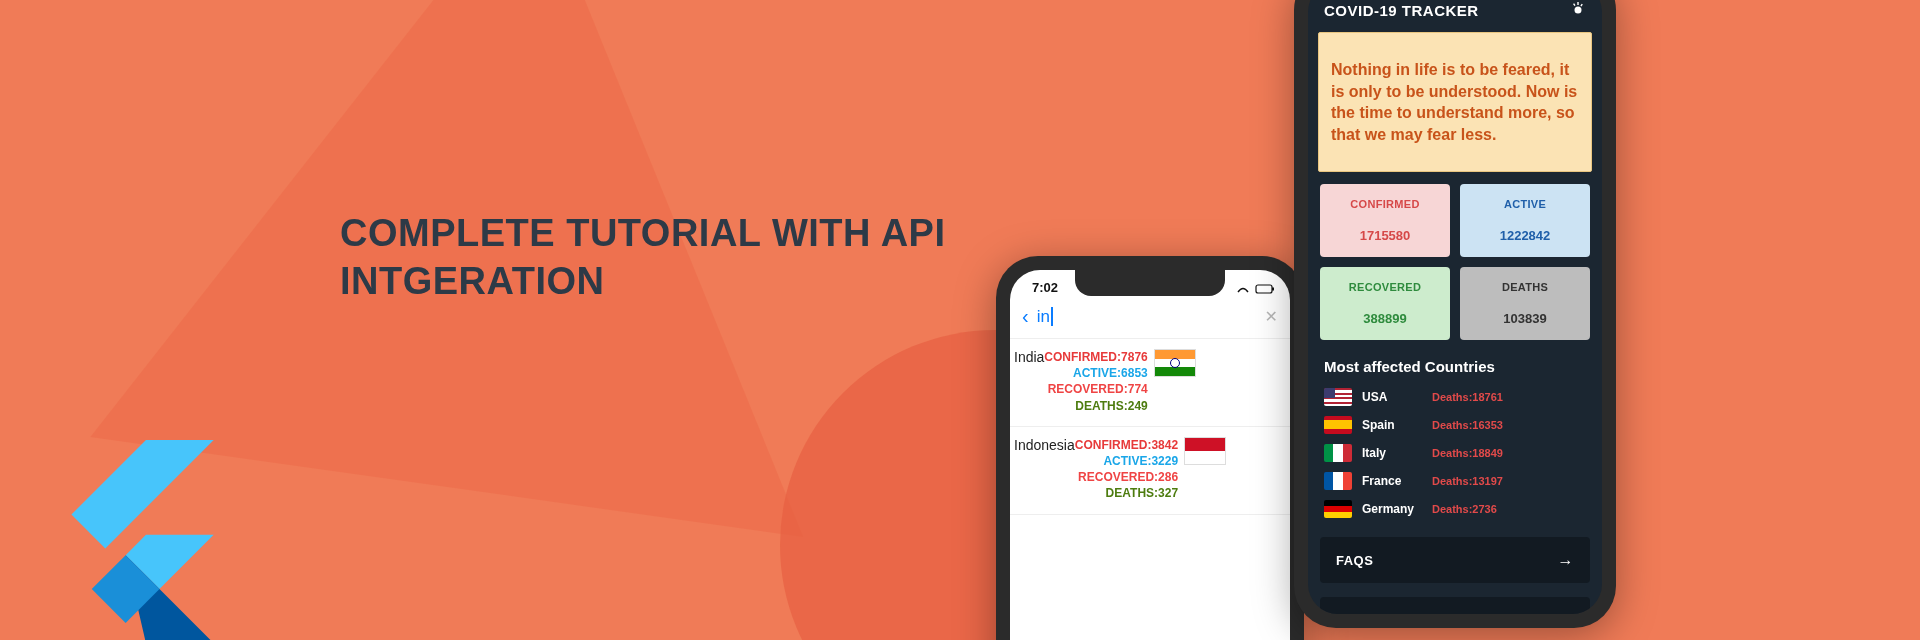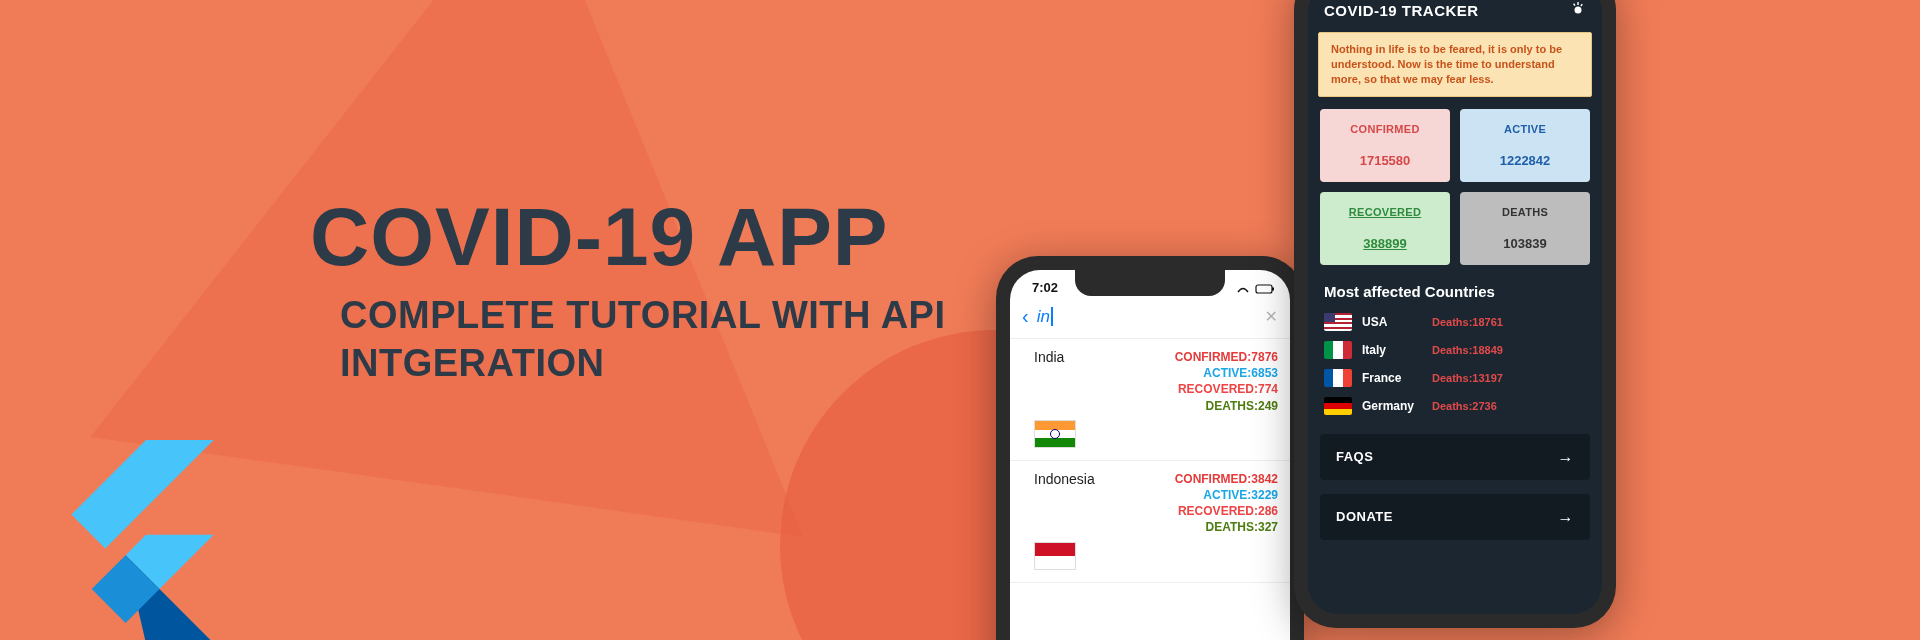--- a/index.html
+++ b/index.html
@@ -75,51 +75,51 @@
     position: absolute; top: 0; left: 50%; transform: translateX(-50%);
     width: 150px; height: 26px; background: #2b2b2b;
     border-bottom-left-radius: 16px; border-bottom-right-radius: 16px;
     z-index: 5;
   }
   .p1-status { display:flex; justify-content:space-between; align-items:center; padding: 10px 14px 4px 22px; font-size:13px; font-weight:600; color:#111; }
   .p1-status .right-ic svg { vertical-align: middle; }
   .p1-search { display:flex; align-items:center; gap:8px; padding: 6px 12px 10px 12px; border-bottom:1px solid #eee; }
   .p1-search .back { font-size:20px; color:#0a7cff; }
   .p1-search .query { flex:1; font-size:17px; color:#0a7cff; }
-  .p1-search .query .cursor { border-right:2px solid #0a7cff; padding-right:1px; animation: blink 1s step-end infinite; font-style: italic; }
+  .p1-search .query .cursor { border-right:2px solid #0a7cff; padding-right:1px; animation: blink 1s step-end infinite; }
   @keyframes blink { 50% { border-color: transparent; } }
   .p1-search .clear { font-size:16px; color:#b6b6b6; }
-  .p1-item { border-bottom:1px solid #eee; padding: 10px 12px 12px 24px; display:flex; flex-direction:column; gap:6px; }
+  .p1-item { border-bottom:1px solid #eee; padding: 10px 12px 12px 4px; display:flex; flex-direction:row; gap:6px; }
   .p1-item .row { display:flex; justify-content:space-between; align-items:flex-start; }
   .p1-item .name { font-size:14px; color:#222; font-weight:500; }
   .p1-item .stats { text-align:right; font-size:12px; font-weight:700; line-height:1.35; }
   .p1-item .stats .c { color:#e73a3a; }
   .p1-item .stats .a { color:#1aa6e8; }
   .p1-item .stats .r { color:#ef4444; }
   .p1-item .stats .d { color:#4d7c0f; }
   .p1-item .flag { width:42px; height:28px; border:1px solid #ddd; position:relative; overflow:hidden; }
   
   .phone2 { left: 1294px; top: -32px; width: 322px; height: 660px; }
   .phone2 .screen { background: #1b2631; color:#fff; }
   .p2-header { display:flex; justify-content:space-between; align-items:center; padding: 18px 16px 12px 16px; }
   .p2-header .title { font-size:15px; font-weight:700; letter-spacing:0.5px; }
-  .p2-banner { margin: 0 10px 12px 10px; background:#fbe3b4; color:#c8531a; border:1px solid #e8c580; font-size:11px; font-weight:700; padding:9px 12px; line-height:1.35; border-radius:2px; }
+  .p2-banner { margin: 0 10px 12px 10px; background:#fbe3b4; color:#c8531a; border:1px solid #e8c580; font-size:16px; font-weight:700; padding:26px 12px; line-height:1.35; border-radius:2px; }
   .p2-tabs { display:flex; justify-content:space-between; align-items:center; padding: 4px 16px 10px 16px; }
   .p2-tabs .ww { font-size:17px; font-weight:700; }
   .p2-tabs .rg { font-size:12px; font-weight:600; color:#d9d9d9; }
   .p2-cards { display:grid; grid-template-columns:1fr 1fr; gap:10px; padding: 0 12px; }
   .card { border-radius:4px; padding:14px 6px; text-align:center; }
   .card .lbl { font-size:11px; font-weight:800; letter-spacing:0.3px; }
   .card .val { font-size:13px; font-weight:800; margin-top:18px; }
   .card.confirmed { background:#f7d6d6; }
   .card.confirmed .lbl,.card.confirmed .val { color:#d64848; }
   .card.active { background:#cce3f3; }
   .card.active .lbl,.card.active .val { color:#1f5fa9; }
   .card.recovered { background:#cdeccd; }
-  .card.recovered .lbl,.card.recovered .val { color:#2e8b3d;text-decoration:underline; }
+  .card.recovered .lbl,.card.recovered .val { color:#2e8b3d; }
   .card.deaths { background:#bdbdbd; }
   .card.deaths .lbl,.card.deaths .val { color:#333; }
   .p2-sub { padding: 18px 16px 8px 16px; font-size:15px; font-weight:700; }
   .p2-list { padding: 0 16px; }
   .p2-row { display:flex; align-items:center; gap:10px; padding:5px 0; }
   .p2-row .flag { width:28px; height:18px; border-radius:2px; position:relative; overflow:hidden; flex-shrink:0; }
   .p2-row .cn { font-size:12px; font-weight:700; color:#fff; width:60px; }
   .p2-row .dl { font-size:11px; font-weight:700; color:#e24a4a; }
   .p2-btn { margin: 14px 12px 0 12px; background:#121a22; border-radius:4px; padding:14px 16px; display:flex; justify-content:space-between; align-items:center; font-size:13px; font-weight:800; letter-spacing:0.5px; }
   .p2-btn .arrow { font-size:16px; }
@@ -135,21 +135,20 @@
   .flag-germany { background: linear-gradient(#000 0 33.3%,#dd0000 33.3% 66.6%,#ffce00 66.6% 100%); }
 </style>
 </head>
 <body>
 
 <div class="canvas">
   <div class="triangle"></div>
   <div class="circle"></div>
 
   <div class="heading">
-    <h1>COVID-19 APP</h1>
     <h2>
       <span>COMPLETE TUTORIAL WITH API</span><br>
       <span>INTGERATION</span>
     </h2>
   </div>
 
   <svg class="flutter-logo" viewBox="0 0 100 124">
     <polygon points="60,0 100,0 36,64 16,44" fill="#47c5fb"></polygon>
     <polygon points="60,56 100,56 68,88 48,68" fill="#47c5fb"></polygon>
     <polygon points="48,68 68,88 100,120 60,120" fill="#00569e"></polygon>
@@ -236,20 +235,25 @@
         </div>
       </div>
       <div class="p2-sub">Most affected Countries</div>
       <div class="p2-list">
         <div class="p2-row">
           <div class="flag flag-usa"></div>
           <span class="cn">USA</span>
           <span class="dl"><span>Deaths:</span><span>18761</span></span>
         </div>
         <div class="p2-row">
+          <div class="flag flag-spain"></div>
+          <span class="cn">Spain</span>
+          <span class="dl"><span>Deaths:</span><span>16353</span></span>
+        </div>
+        <div class="p2-row">
           <div class="flag flag-italy"></div>
           <span class="cn">Italy</span>
           <span class="dl"><span>Deaths:</span><span>18849</span></span>
         </div>
         <div class="p2-row">
           <div class="flag flag-france"></div>
           <span class="cn">France</span>
           <span class="dl"><span>Deaths:</span><span>13197</span></span>
         </div>
         <div class="p2-row">

